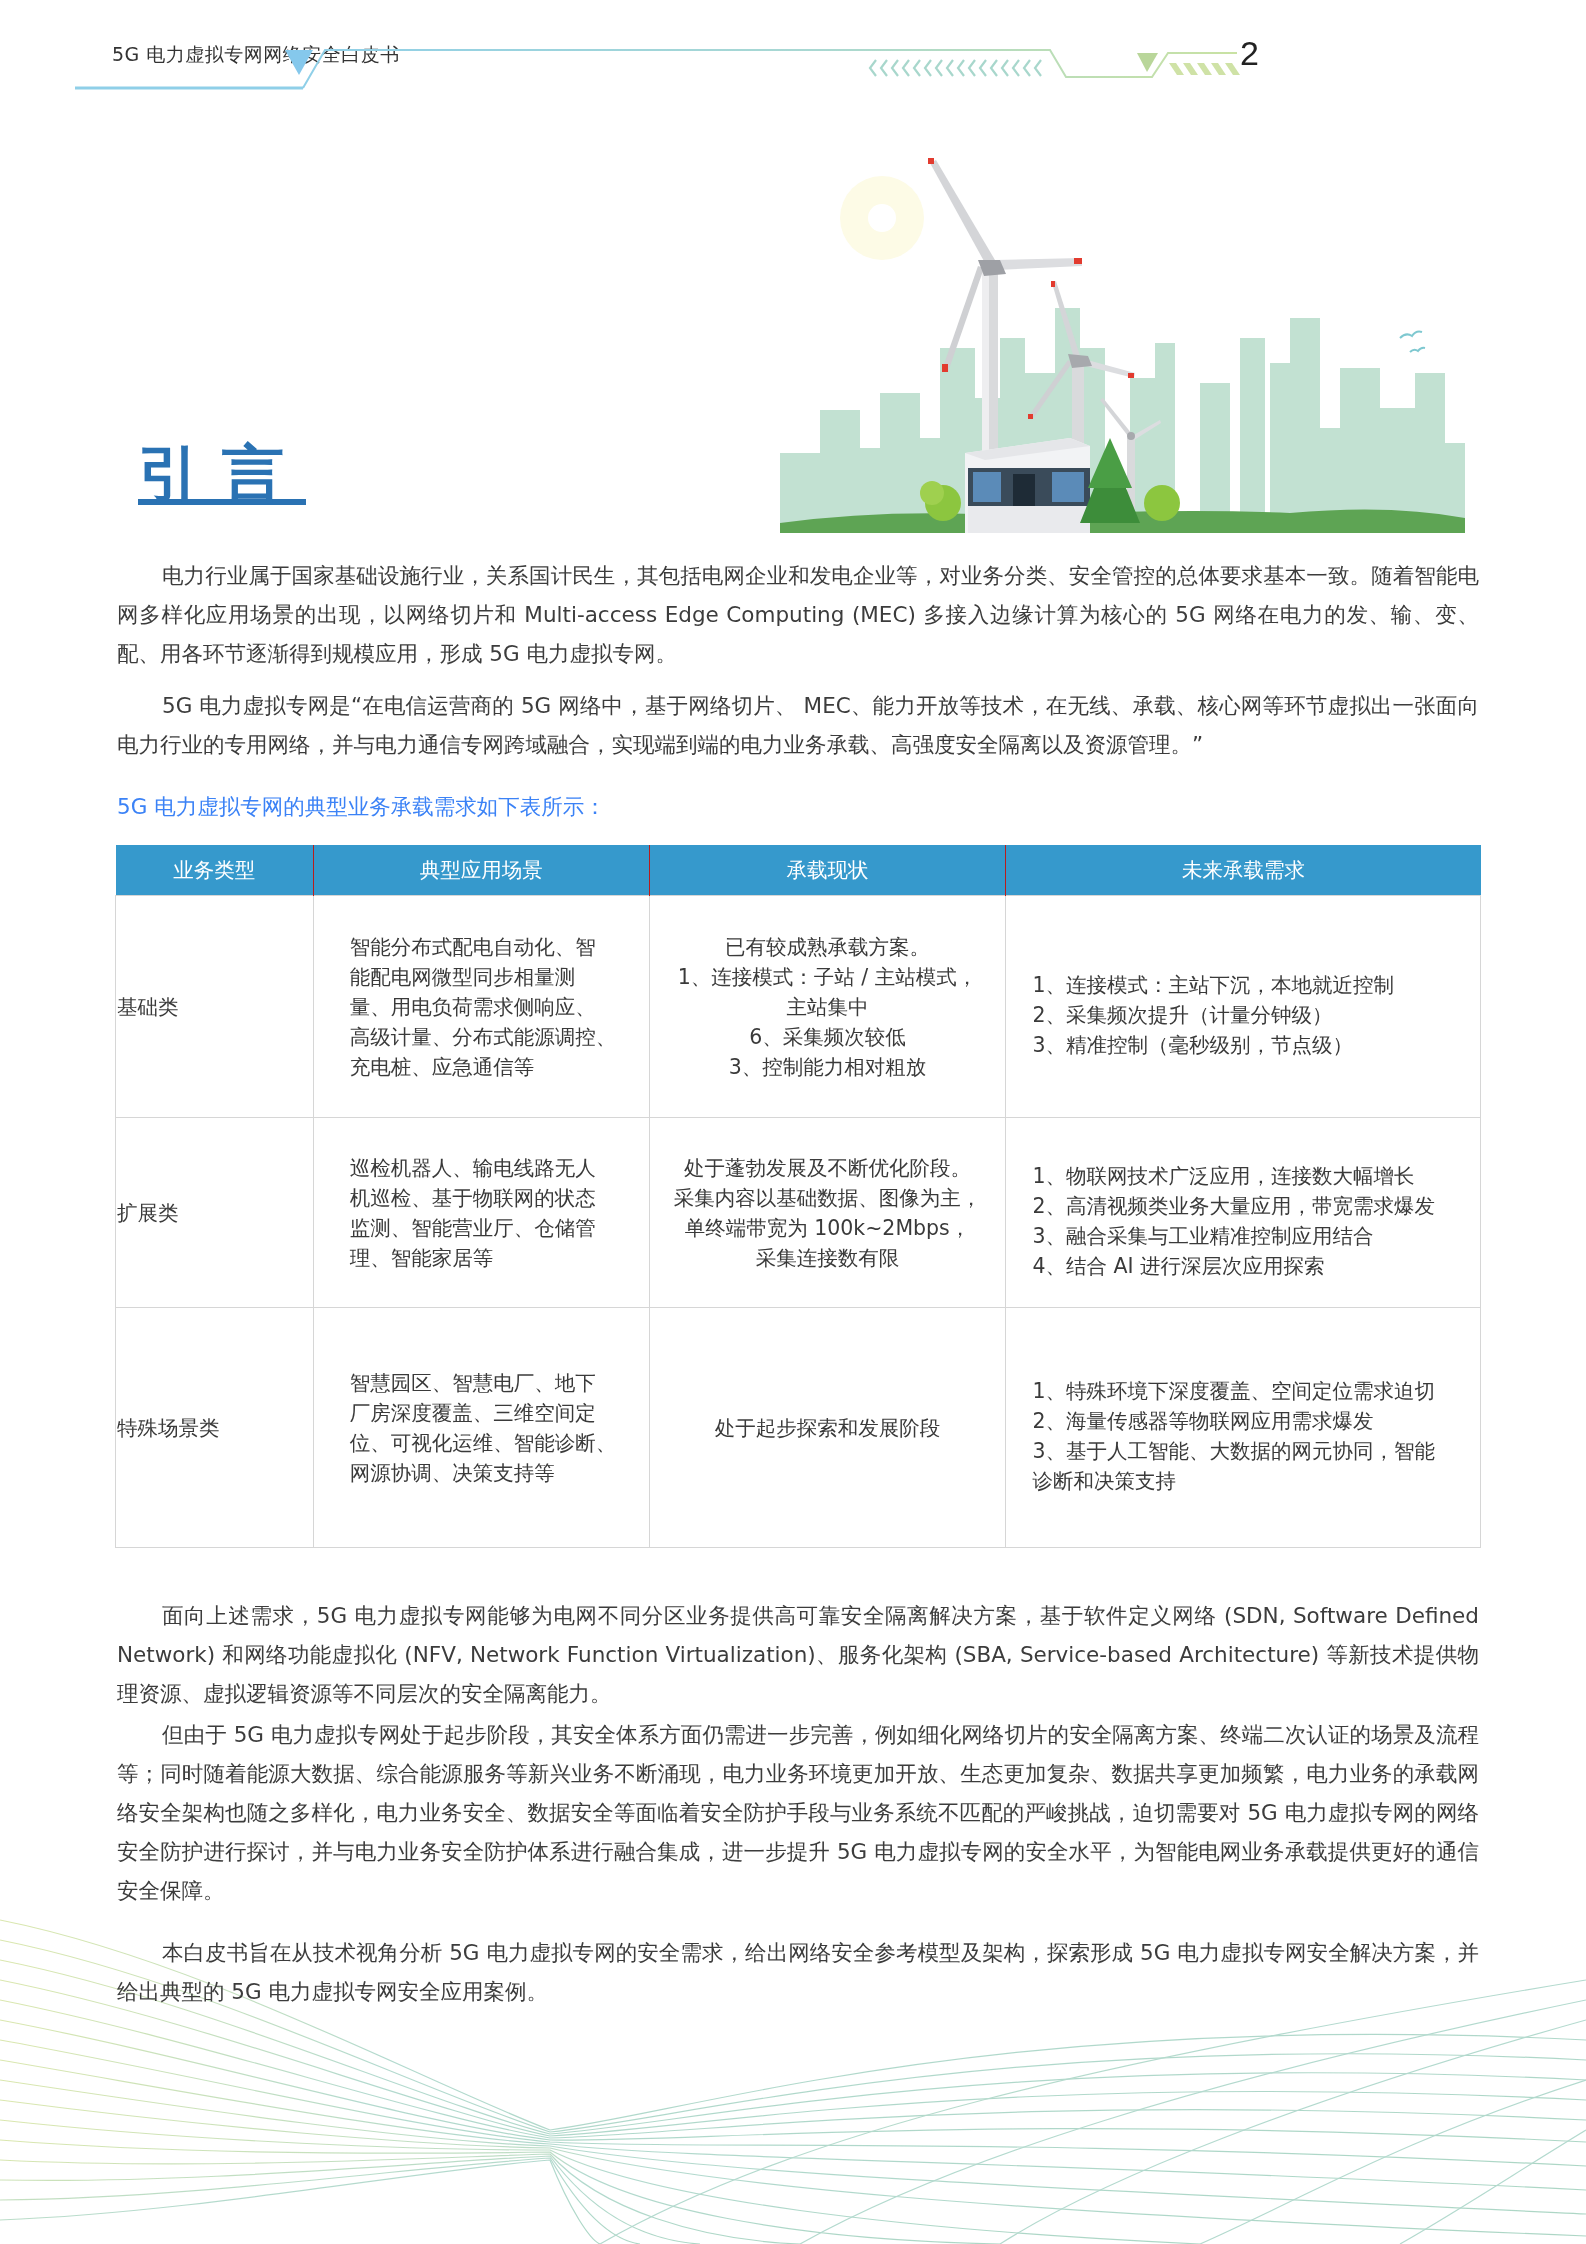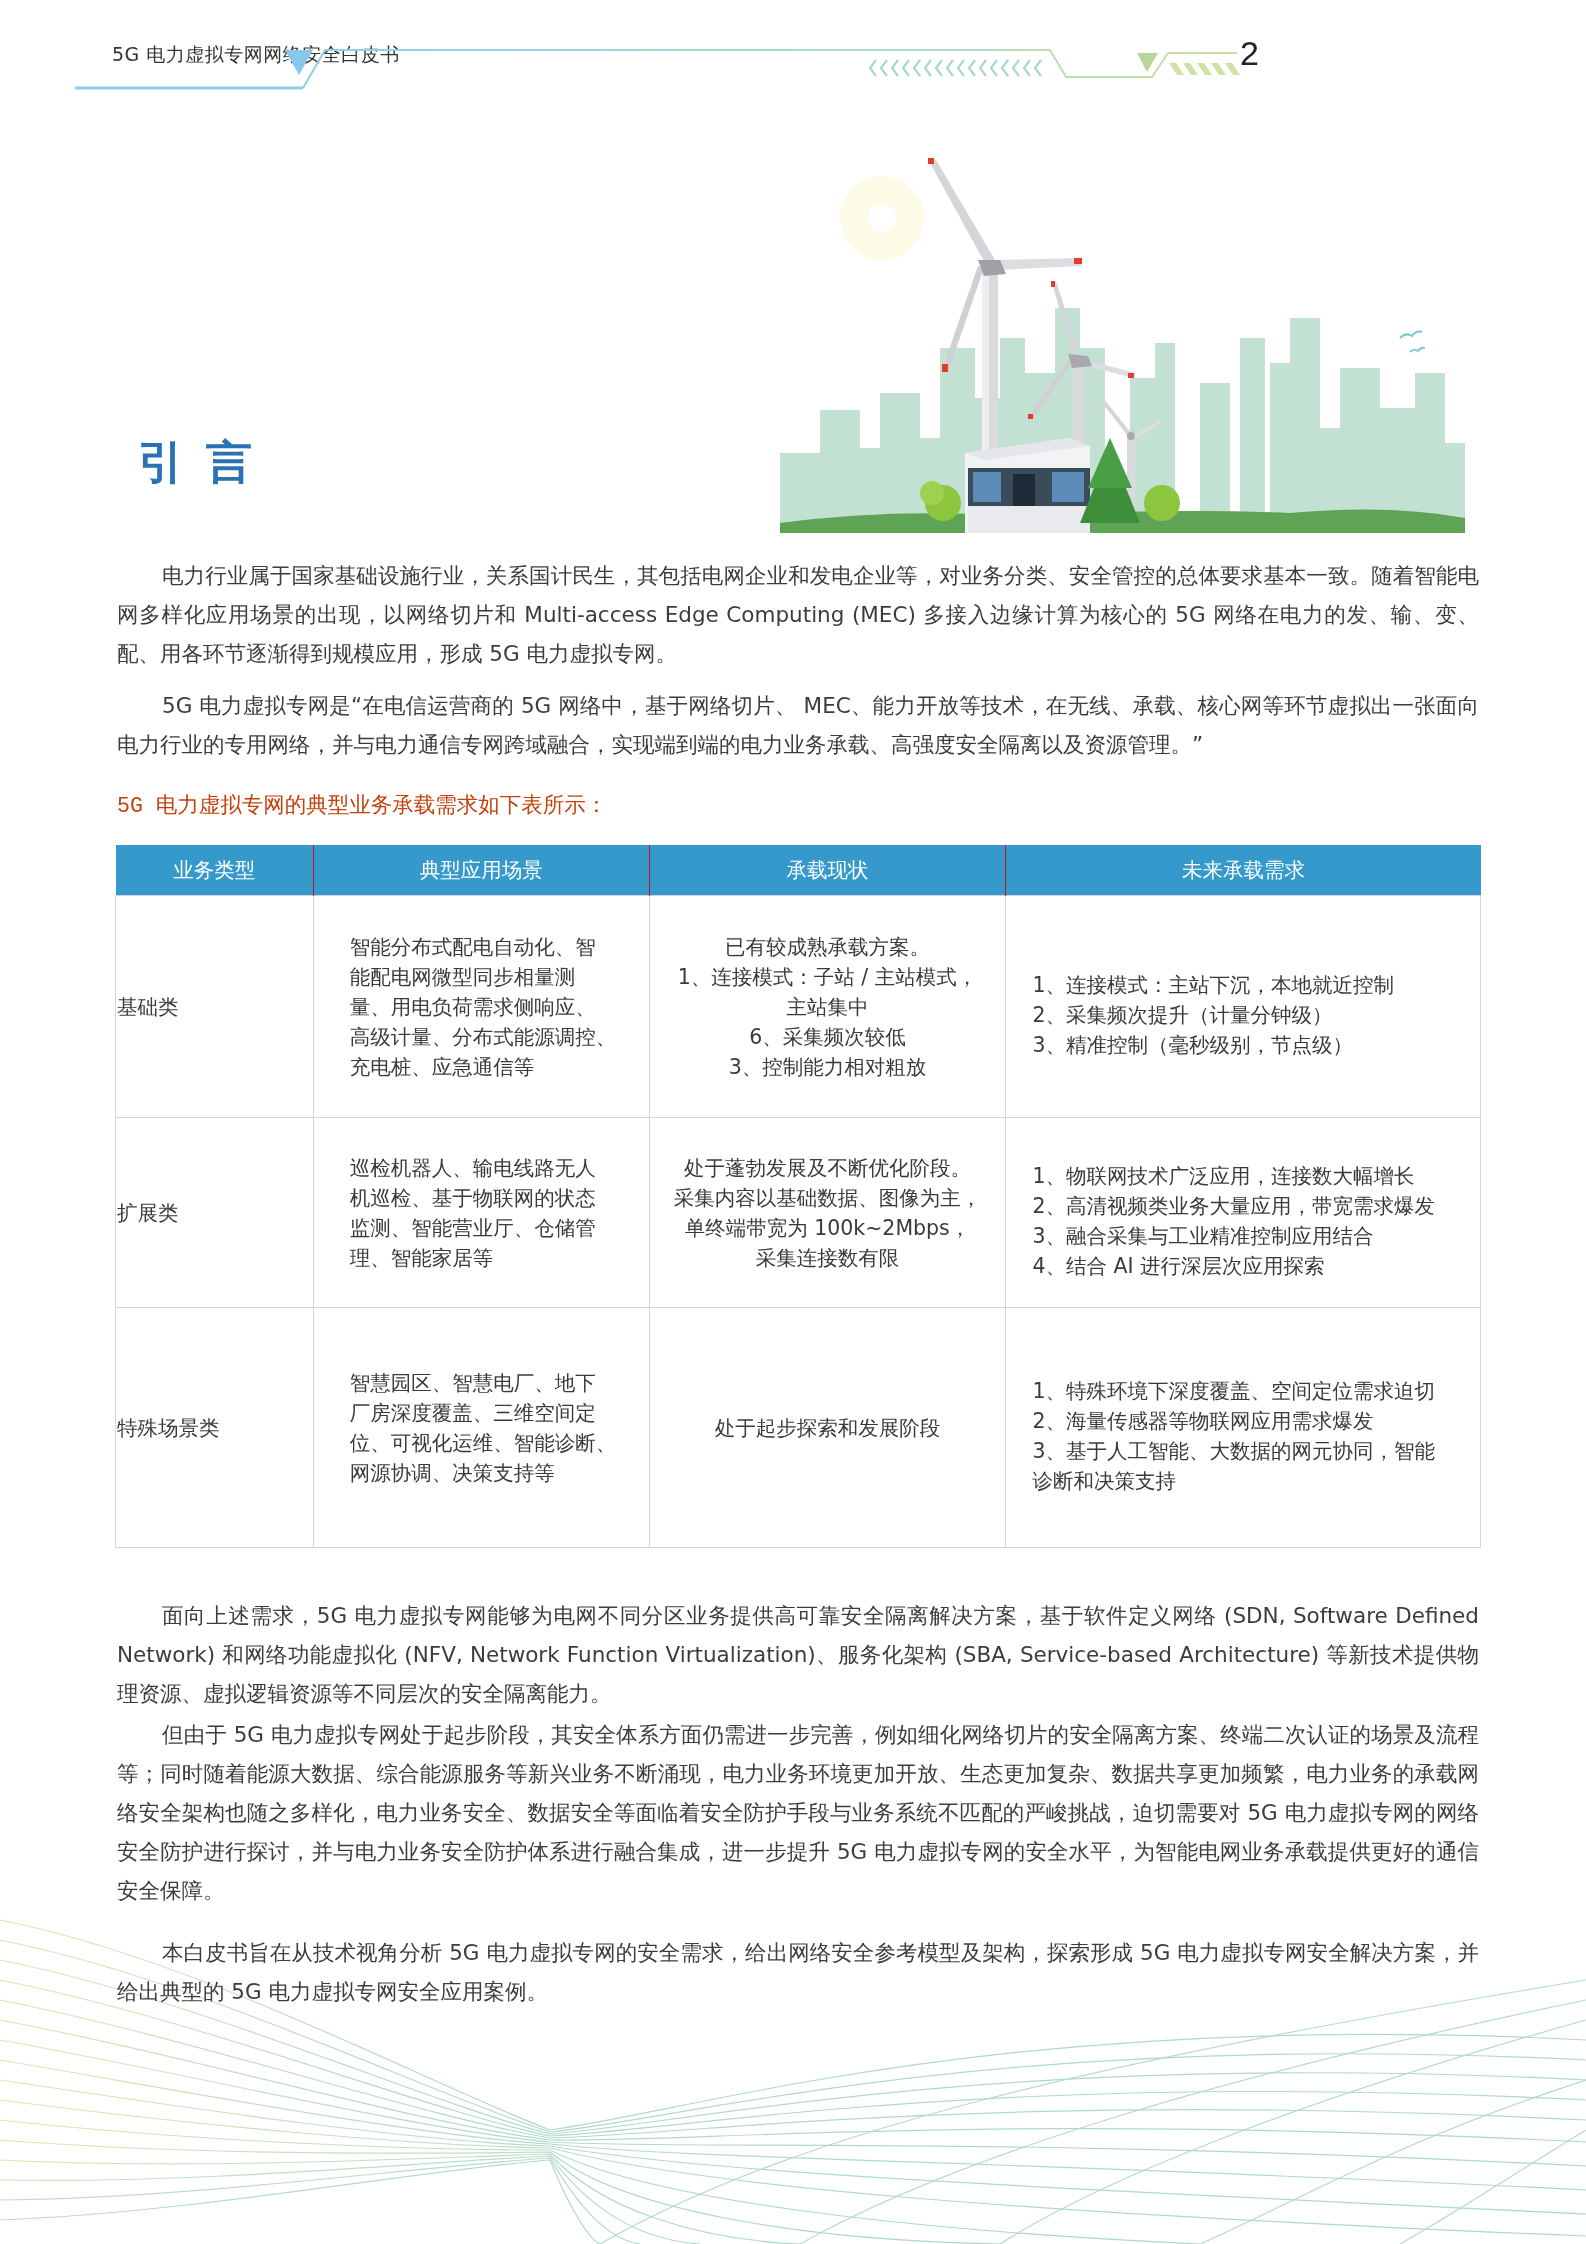--- a/index.html
+++ b/index.html
@@ -5,25 +5,25 @@
   html, body { margin: 0; padding: 0; background: #ffffff; }
   body { width: 1586px; height: 2244px; position: relative; overflow: hidden;
          font-family: "DejaVu Sans", "Liberation Sans", sans-serif; color: #3a3a3a; }
   .abs { position: absolute; }
 
   
   .hdr-title { left: 112px; top: 42px; font-size: 19px; color: #333; letter-spacing: 0.5px; }
   .page-num { left: 1240px; top: 34px; font-size: 34px; color: #222; font-family: "Liberation Sans", sans-serif; }
 
   
-  .sec-title { left: 138px; top: 432px; font-size: 46px; font-weight: bold; color: #2a72b3; letter-spacing: 22px; }
+  .sec-title { left: 138px; top: 432px; font-size: 62px; font-weight: bold; color: #2a72b3; letter-spacing: 22px; text-decoration: underline; }
 
   
   .para { left: 117px; width: 1362px; font-size: 21.5px; line-height: 39px; color: #3c3c3c; text-align: justify; text-indent: 45px; margin: 0; }
-  .para.noindent { text-indent: 0; color: #c2410c; font-family: Liberation Mono, monospace; }
+  .para.noindent { text-indent: 0; color: #3b82f6; }
 
   
   table.biz { position: absolute; left: 115px; top: 845px; width: 1366px; border-collapse: collapse; font-size: 20.5px; color: #3a3a3a; }
   table.biz th { background: #3699cc; color: #ffffff; font-weight: normal; height: 48px; font-size: 20.5px; border-right: 1px solid #b91c1c; }
   table.biz th:last-child { border-right: none; }
   table.biz td { border: 1.5px solid #d6d6d6; vertical-align: middle; line-height: 30px; }
   table.biz td.type { text-align: left; }
   table.biz td.scene { padding: 0 32px 0 36px; margin-top: 36px; }
   table.biz td.status { padding: 0 24px 0 24px; text-align: center; }
   table.biz td.future { padding: 16px 20px 0 26px; }

